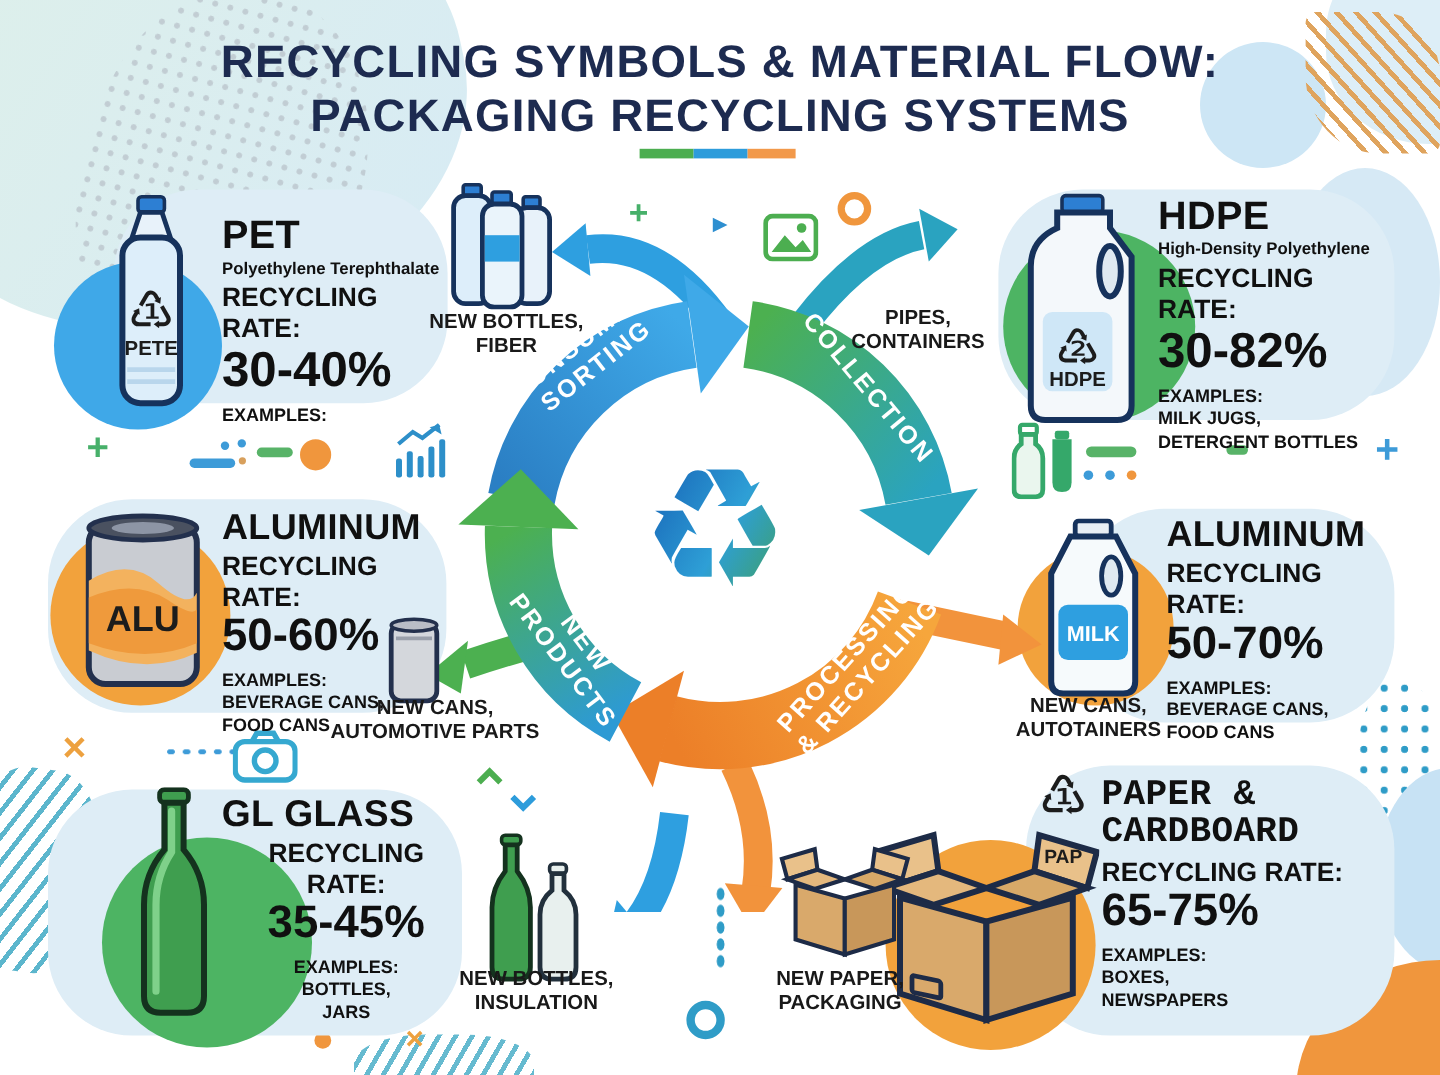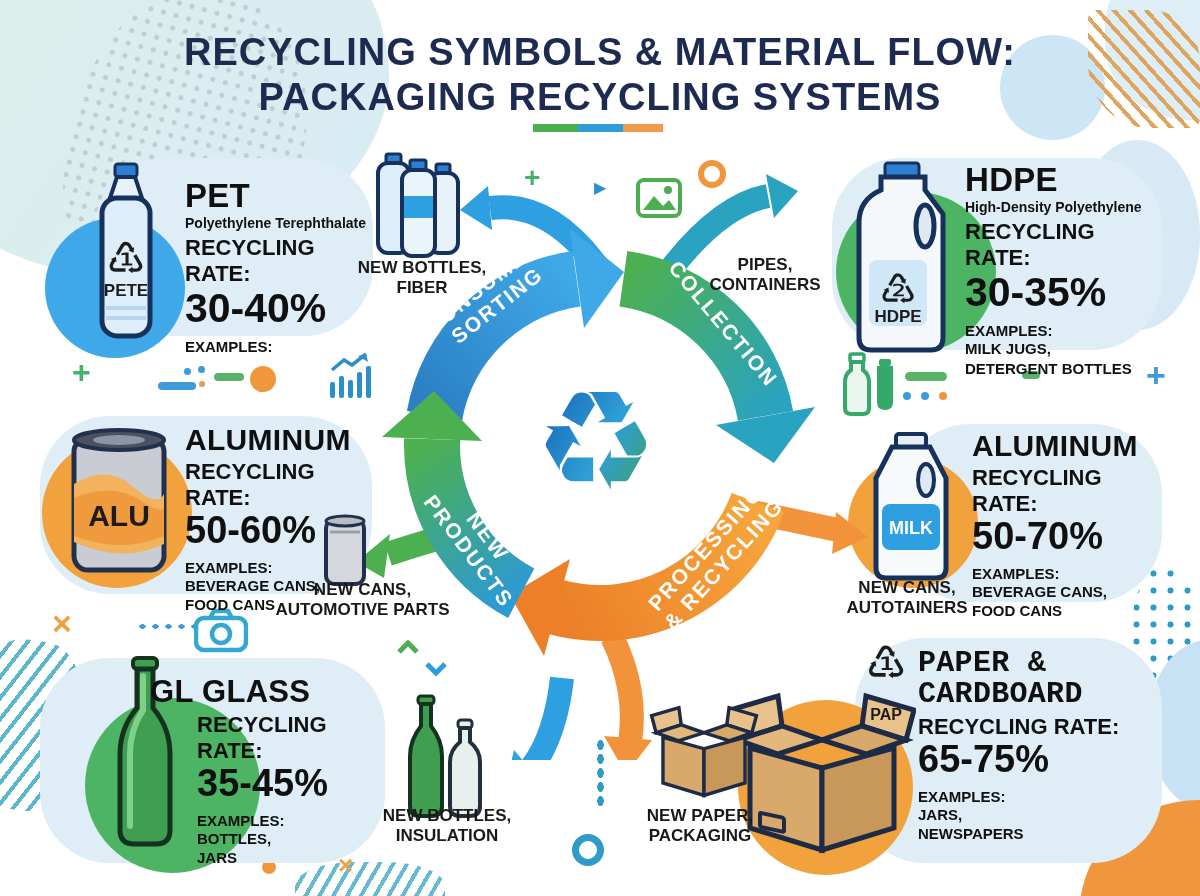--- a/index.html
+++ b/index.html
@@ -156,21 +156,21 @@
     <path d="M36 17 L80 17 L80 30 L98 54 L98 178 Q98 190 86 190 L26 190 Q14 190 14 178 L14 62 Q14 40 36 30 Z" fill="#f4f8fb" stroke="#16325c" stroke-width="5"></path>
     <ellipse cx="80" cy="66" rx="9" ry="21" fill="#dfe9f1" stroke="#16325c" stroke-width="5"></ellipse>
     <rect x="24" y="100" width="58" height="66" rx="8" fill="#cfe7f7"></rect>
     <text x="53" y="144" text-anchor="middle" font-size="42" fill="#1c1c1c">♴</text>
     <text x="53" y="162" text-anchor="middle" font-size="17" font-weight="bold" fill="#1c1c1c">HDPE</text>
   </svg>
   <div class="mat-text" style="left:965px;top:163px;width:200px;">
     <div class="m-name">HDPE</div>
     <div class="m-sub">High-Density Polyethylene</div>
     <div class="m-rlabel">RECYCLING RATE:</div>
-    <div class="m-rate">30-35%</div>
+    <div class="m-rate">30-82%</div>
     <div class="m-elabel">EXAMPLES:</div>
     <div class="m-ex pre">MILK JUGS,
 DETERGENT BOTTLES</div>
   </div>
 
   <div class="card" style="left:40px;top:416px;width:332px;height:178px;"></div>
   <div class="icon-circle" style="left:42px;top:438px;width:150px;height:150px;background:#f2a23c;"></div>
   <svg class="abs" style="left:62px;top:424px;" width="114" height="160" viewBox="0 0 114 160">
     <rect x="12" y="14" width="90" height="132" rx="14" fill="#c9ccd2" stroke="#23304d" stroke-width="5"></rect>
     <path d="M12 60 Q45 40 70 62 Q95 84 102 70 L102 120 Q60 140 12 118 Z" fill="#f3b25e"></path>
@@ -206,21 +206,21 @@
 FOOD CANS</div>
   </div>
 
   <div class="card" style="left:40px;top:658px;width:345px;height:205px;"></div>
   <div class="icon-circle" style="left:85px;top:698px;width:175px;height:175px;background:#4db463;"></div>
   <svg class="abs" style="left:100px;top:656px;" width="90" height="198" viewBox="0 0 90 198">
     <rect x="33" y="2" width="24" height="11" rx="4" fill="#3f9e4f" stroke="#14321e" stroke-width="4"></rect>
     <path d="M37 13 L53 13 L53 52 Q70 72 70 98 L70 174 Q70 188 56 188 L34 188 Q20 188 20 174 L20 98 Q20 72 37 52 Z" fill="#3f9e4f" stroke="#14321e" stroke-width="5"></path>
     <path d="M43 20 L43 54 Q30 74 30 98 L30 170" fill="none" stroke="#7fd18a" stroke-width="6" stroke-linecap="round"></path>
   </svg>
-  <div class="mat-text" style="left:150px;top:676px;width:230px;">
+  <div class="mat-text" style="left:150px;top:662px;width:230px;text-align:center;">
     <div class="m-name" style="font-size:31px;">GL GLASS</div>
     <div style="margin-left:47px;display:flex;flex-direction:column;">
       <div class="m-rlabel">RECYCLING RATE:</div>
       <div class="m-rate" style="font-size:38px;">35-45%</div>
       <div class="m-elabel">EXAMPLES:</div>
       <div class="m-ex pre">BOTTLES,
 JARS</div>
     </div>
   </div>
 
@@ -238,21 +238,21 @@
   <div class="abs" style="left:858px;top:640px;width:56px;text-align:center;color:#1c1c1c;">
     <div style="font-size:46px;line-height:1;">♳</div>
     <div style="font-size:16px;font-weight:800;margin-top:20px;">PAP</div>
   </div>
   <div class="mat-text" style="left:918px;top:648px;width:244px;">
     <div class="m-name pre" style="font-size:30px;font-family:Liberation Mono, monospace;">PAPER &amp;
 CARDBOARD</div>
     <div class="m-rlabel">RECYCLING RATE:</div>
     <div class="m-rate" style="font-size:38px;">65-75%</div>
     <div class="m-elabel">EXAMPLES:</div>
-    <div class="m-ex pre">JARS,
+    <div class="m-ex pre">BOXES,
 NEWSPAPERS</div>
   </div>
 
   <svg class="abs" style="left:300px;top:150px;" width="600" height="610" viewBox="0 0 600 610">
     <defs>
       <linearGradient id="gradBlue" gradientUnits="userSpaceOnUse" x1="134" y1="266" x2="277" y2="129">
         <stop offset="0" stop-color="#2b7fc4"></stop>
           <stop offset="1" stop-color="#3fa9e8"></stop>
       </linearGradient>
       <linearGradient id="gradTeal" gradientUnits="userSpaceOnUse" x1="323" y1="129" x2="466" y2="266">

